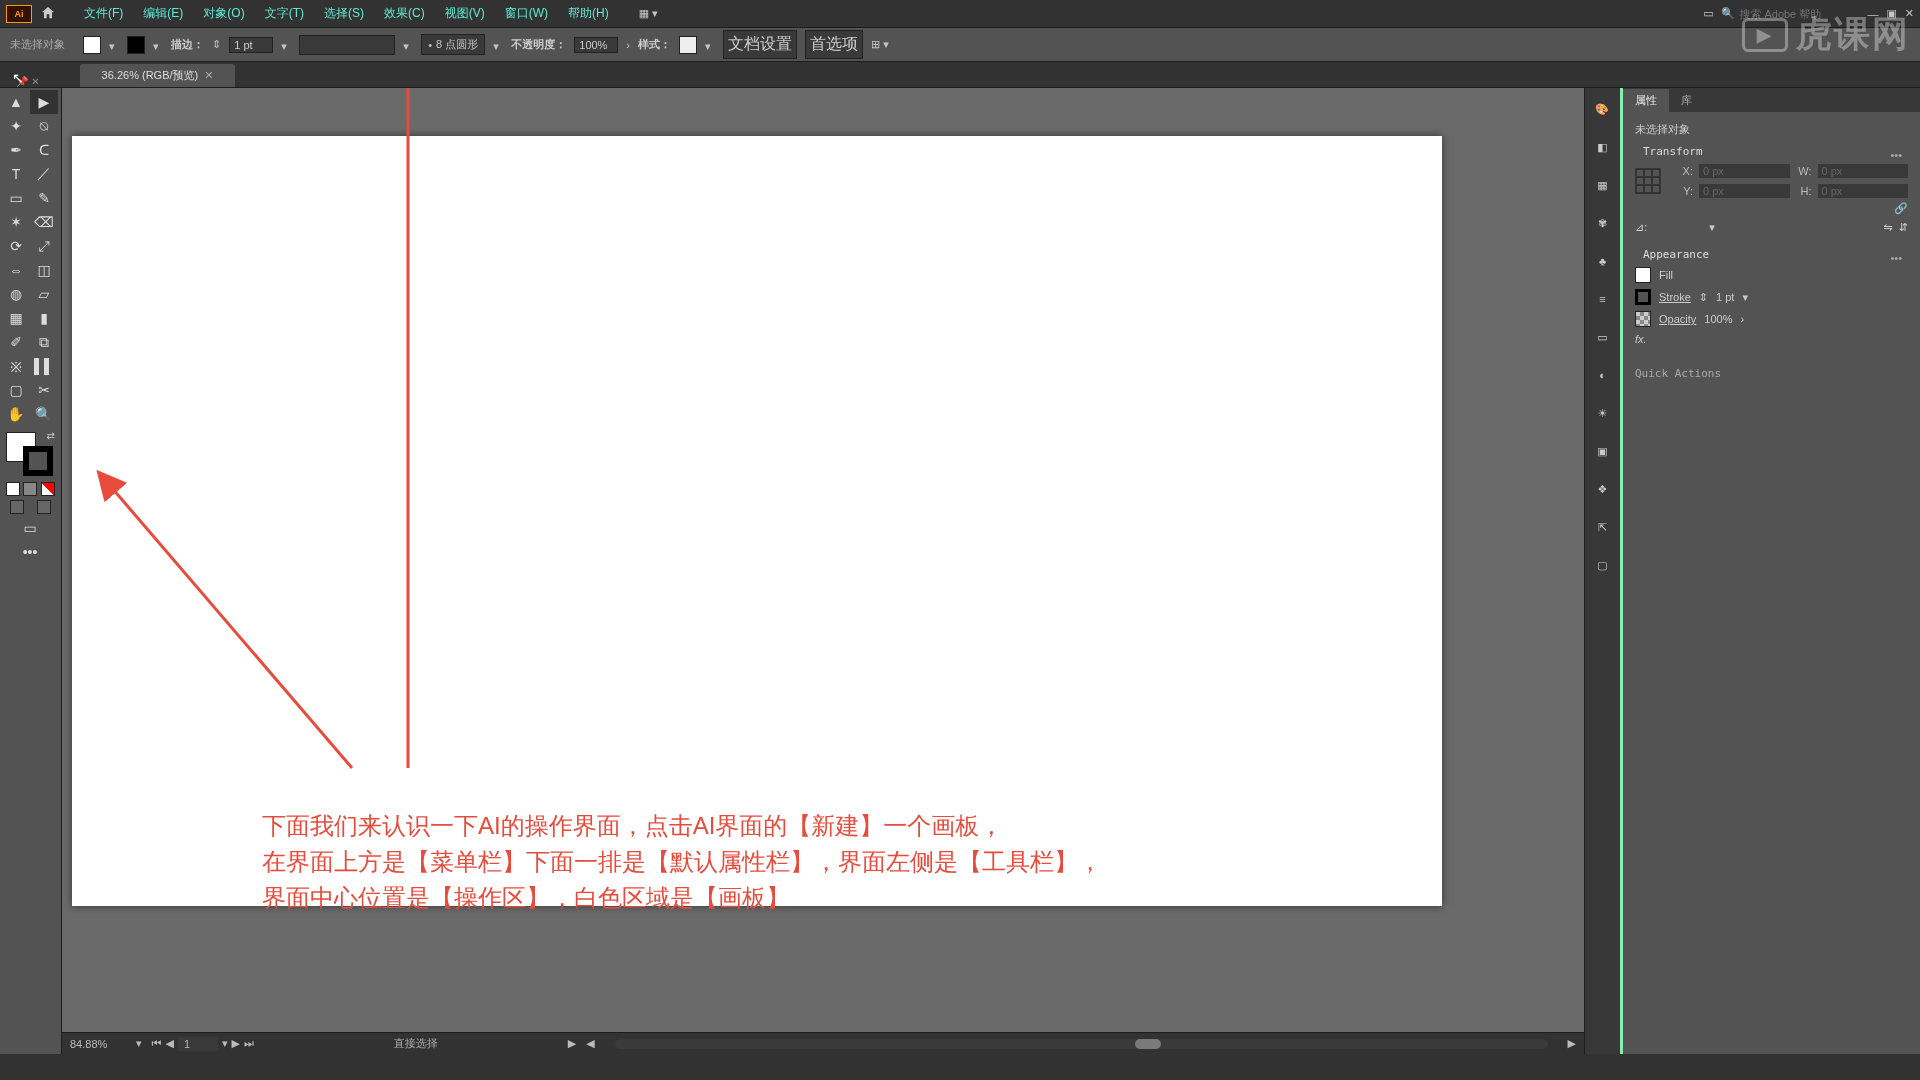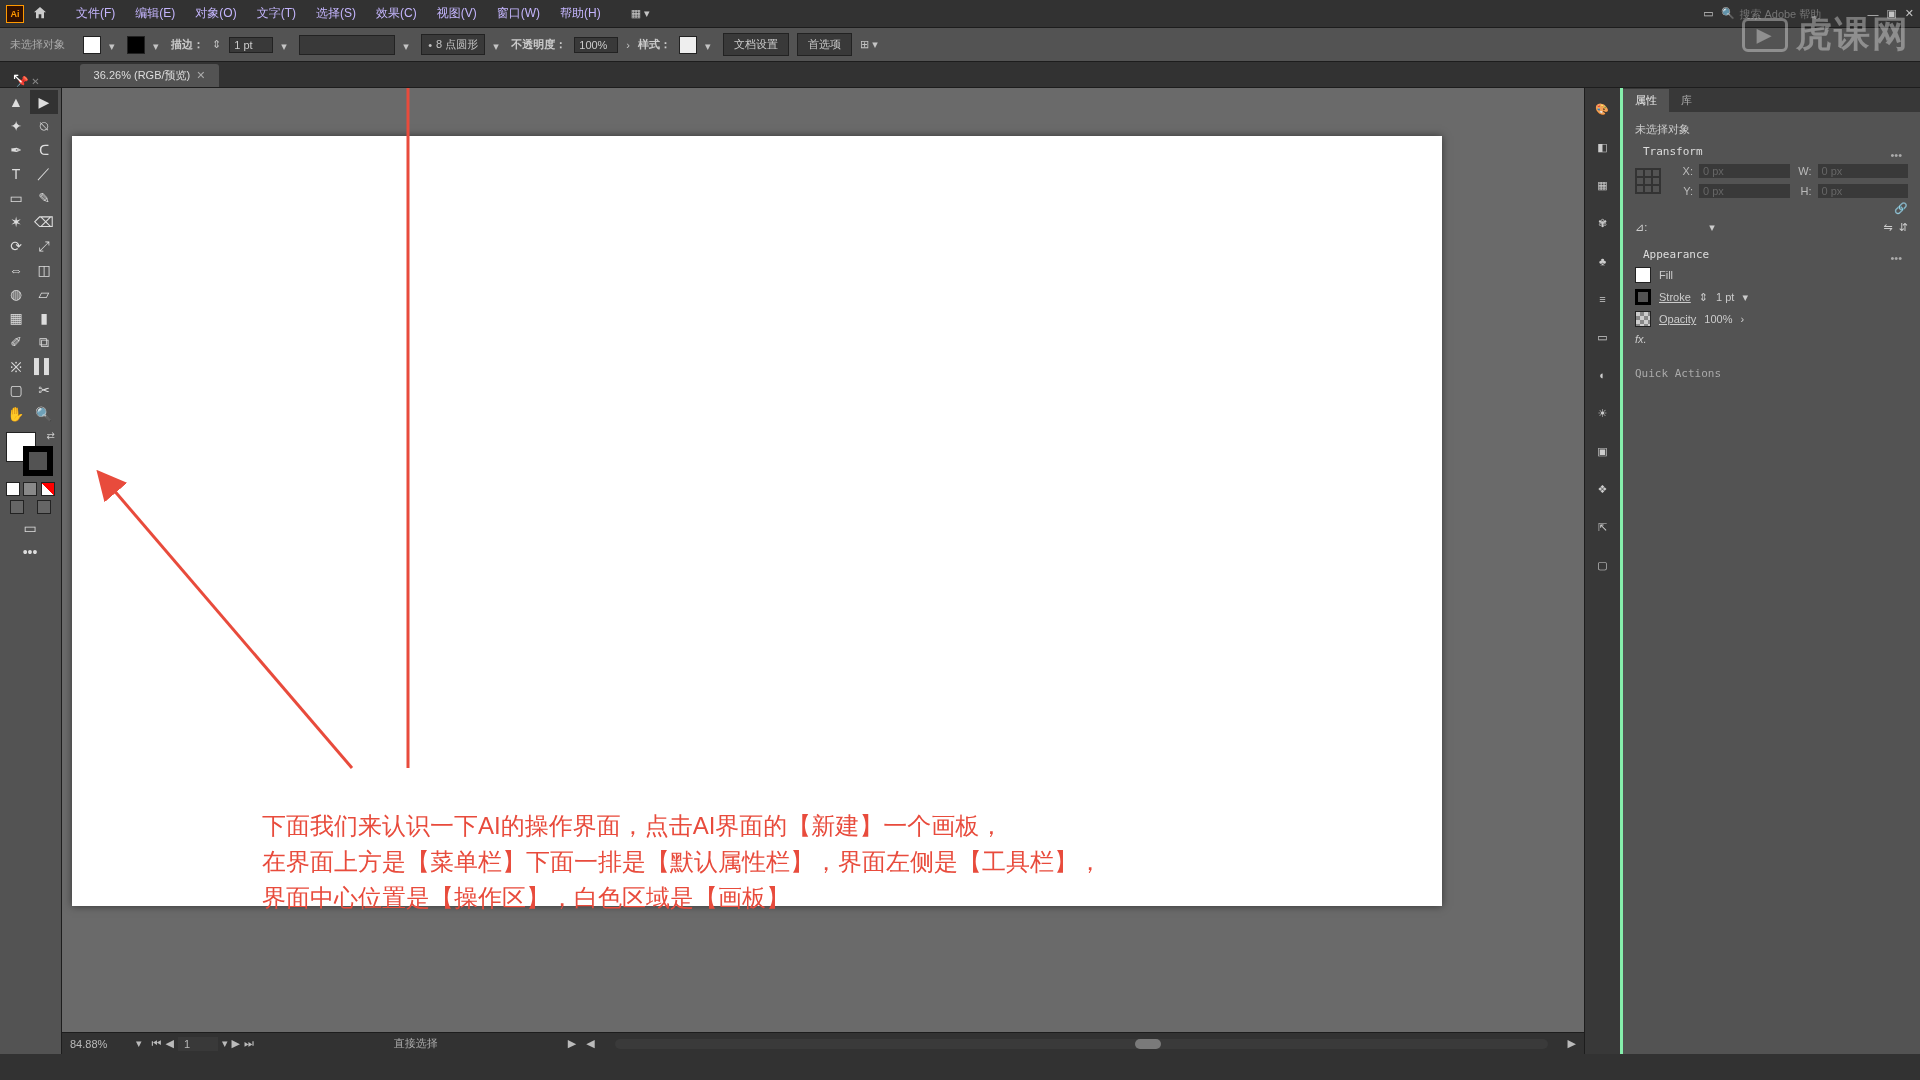--- a/index.html
+++ b/index.html
@@ -1,33 +1,33 @@
 <!DOCTYPE html>
 <html><head>
 <meta charset="utf-8">
 <style>
 * { margin: 0; padding: 0; box-sizing: border-box; font-family: "Microsoft YaHei", sans-serif; }
 body { background: #323232; color: #c4c4c4; font-size: 11px; width: 1920px; height: 1080px; overflow: hidden; position: relative; }
 .menubar { background: #323232; height: 28px; display: flex; align-items: center; padding: 0 6px; border-bottom: 1px solid #1d1d1d; }
-.menubar .ai-icon { width: 18px; height: 18px; background: #310; border: 1px solid #f90; display: flex; align-items: center; justify-content: center; color: #f90; font-size: 9px; font-weight: bold; margin-right: 8px; }
+.menubar .ai-icon { width: 26px; height: 18px; background: #310; border: 1px solid #f90; display: flex; align-items: center; justify-content: center; color: #f90; font-size: 9px; font-weight: bold; margin-right: 8px; }
 .menubar .home-icon { width: 18px; height: 18px; margin-right: 16px; }
-.menubar .menu-item { padding: 0 10px; color: #c4b5fd; font-size: 12px; cursor: pointer; }
+.menubar .menu-item { padding: 0 10px; color: #5eead4; font-size: 12px; cursor: pointer; }
 .menubar .right { margin-left: auto; display: flex; align-items: center; gap: 8px; }
 .menubar .search { display: flex; align-items: center; gap: 4px; color: #888; }
 .menubar .search input { background: transparent; border: none; color: #888; font-size: 11px; width: 120px; }
 .control-bar { background: #535353; height: 34px; display: flex; align-items: center; padding: 0 10px; gap: 8px; border-bottom: 1px solid #1d1d1d; }
 .control-bar .no-sel { color: #aaa; font-size: 11px; margin-right: 10px; }
 .swatch { width: 18px; height: 18px; border: 1px solid #222; }
 .dd { width: 10px; height: 10px; display: inline-block; }
 .num-input { background: #393939; border: 1px solid #222; color: #ccc; padding: 1px 4px; width: 44px; font-size: 11px; }
 .control-bar .label { color: #ccc; font-size: 11px; font-weight: bold; }
-.control-bar .btn { background: #393939; border: 1px solid #222; padding: 3px 10px; color: #ccc; font-size: 11px; }
+.control-bar .btn { background: #393939; border: 1px solid #222; padding: 3px 4px; color: #ccc; font-size: 16px; }
 .wide-dd { background: #393939; border: 1px solid #222; height: 20px; width: 96px; }
 .tab-strip { background: #323232; height: 26px; display: flex; align-items: flex-end; padding-left: 10px; border-bottom: 1px solid #1d1d1d; }
-.tab { background: #535353; padding: 4px 14px; font-size: 11px; color: #ddd; display: flex; align-items: center; gap: 6px; border-top-left-radius: 3px; border-top-right-radius: 3px; margin-left: 40px; }
+.tab { background: #535353; padding: 4px 22px; font-size: 11px; color: #ddd; display: flex; align-items: center; gap: 6px; border-top-left-radius: 3px; border-top-right-radius: 3px; margin-left: 40px; }
 .tab .close { color: #aaa; }
 .tab-strip .pin { color: #888; margin-left: 6px; font-size: 10px; }
 .main { display: flex; height: 966px; }
 .toolbox { background: #535353; width: 62px; border-right: 1px solid #1d1d1d; display: flex; flex-wrap: wrap; padding: 2px; gap: 0; align-content: flex-start; }
 .tool { width: 28px; height: 24px; display: flex; align-items: center; justify-content: center; color: #ddd; font-size: 14px; position: relative; cursor: pointer; }
 .tool.active { background: #323232; }
 .color-stack { width: 56px; height: 46px; position: relative; margin: 4px 2px; }
 .color-stack .fill { position: absolute; top: 2px; left: 2px; width: 30px; height: 30px; background: #fff; border: 1px solid #222; }
 .color-stack .stroke { position: absolute; bottom: 0; right: 4px; width: 30px; height: 30px; background: #000; border: 4px solid #000; }
 .color-stack .stroke::after { content: ""; position: absolute; inset: 2px; background: #535353; }

